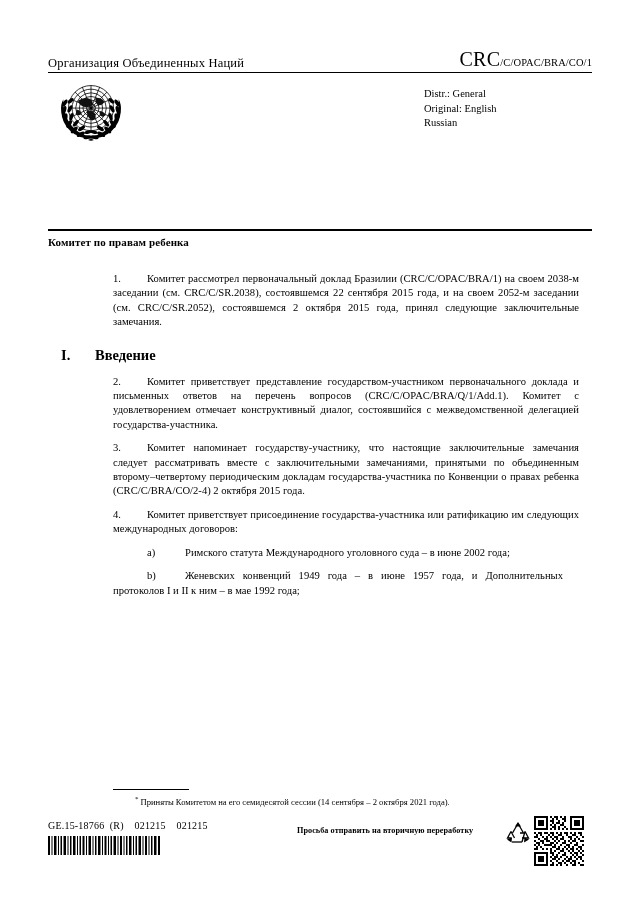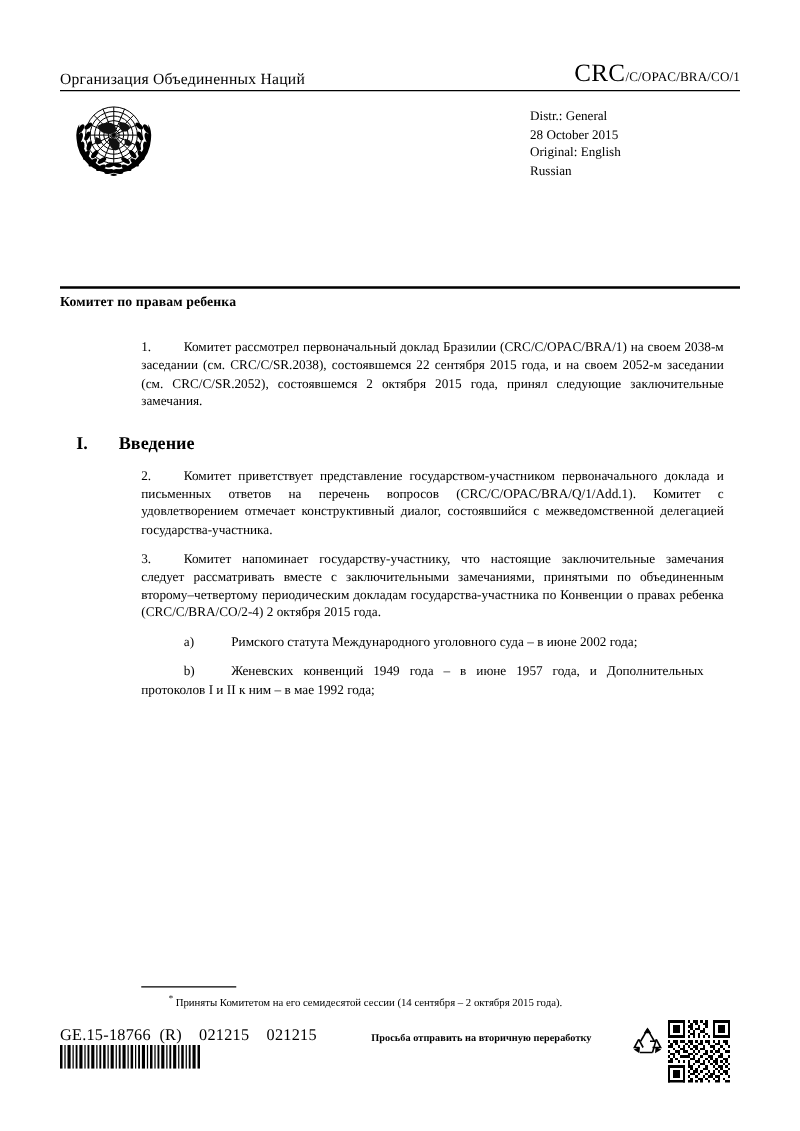--- a/index.html
+++ b/index.html
@@ -196,21 +196,21 @@
     vertical-align: super;
     font-size: 7px;
     margin-right: 2px;
   }
 
   
   .footer-job {
     position: absolute;
     left: 48px;
     top: 820px;
-    font-size: 13px;
+    font-size: 10px;
     letter-spacing: 0.2px;
     white-space: pre;
   }
   .barcode {
     position: absolute;
     left: 48px;
     top: 836px;
     width: 113px;
     height: 19px;
   }
@@ -314,21 +314,20 @@
               <ellipse cx="54" cy="73" rx="5" ry="2.3" transform="rotate(14 54 73)"></ellipse>
             </g>
             <path d="M46 84 Q50 81 54 84 Q50 86 46 84 Z"></path>
           </g>
         </svg>
       </div>
 
 
       <div class="distr-block">
         <div>Distr.: General</div>
-        <div>28 October 2015</div>
         <div>Original: English</div>
         <div>Russian</div>
       </div>
     </div>
   </div>
 
   <div class="band-rule"></div>
   <div class="committee">Комитет по правам ребенка</div>
 
   <div class="content">
@@ -340,29 +339,30 @@
       <span class="rn">I.</span>
       <span class="st">Введение</span>
     </div>
 
     <p class="para"><span class="num">2.</span><span>Комитет приветствует представление государством-участником первоначального доклада и письменных ответов на перечень вопросов (CRC/C/OPAC/BRA/Q/1/Add.1). Комитет с удовлетворением отмечает конструктивный диалог, состоявшийся с межведомственной делегацией государства-участника.</span></p>
 
     <p class="para"><span class="num">3.</span><span>Комитет напоминает государству-участнику, что настоящие заключительные замечания следует рассматривать вместе с заключительными замечаниями, принятыми по объединенным второму–четвертому периодическим докладам государства-участника по Конвенции о правах ребенка (CRC/C/BRA/CO/2-4) 2 октября 2015 года.</span></p>
 
 
 
+    <p class="para"><span class="num">4.</span><span>Комитет приветствует присоединение государства-участника или ратификацию им следующих международных договоров:</span></p>
 
     <p class="lettered"><span class="ltr">a)</span><span>Римского статута Международного уголовного суда – в июне 2002 года;</span></p>
 
     <p class="lettered"><span class="ltr">b)</span><span>Женевских конвенций 1949 года – в июне 1957 года, и Дополнительных протоколов I и II к ним – в мае 1992 года;</span></p>
 
   </div>
 
   <div class="fn-rule"></div>
-  <div class="footnote"><span class="fstar">*</span><span>Приняты Комитетом на его семидесятой сессии (14 сентября – 2 октября 2015 года).</span></div>
+  <div class="footnote"><span class="fstar">*</span><span>Приняты Комитетом на его семидесятой сессии (14 сентября – 2 октября 2021 года).</span></div>
 
   <div class="footer-job">GE.15-18766  (R)    021215    021215</div>
 
   <div class="barcode">
     <svg viewBox="0 0 113 19" width="113" height="19" preserveAspectRatio="none" aria-hidden="true">
       <g fill="#000">
         <rect x="0" y="0" width="2" height="19"></rect>
           <rect x="3.5" y="0" width="1" height="19"></rect>
         <rect x="6" y="0" width="2.5" height="19"></rect>
           <rect x="10" y="0" width="1" height="19"></rect>

